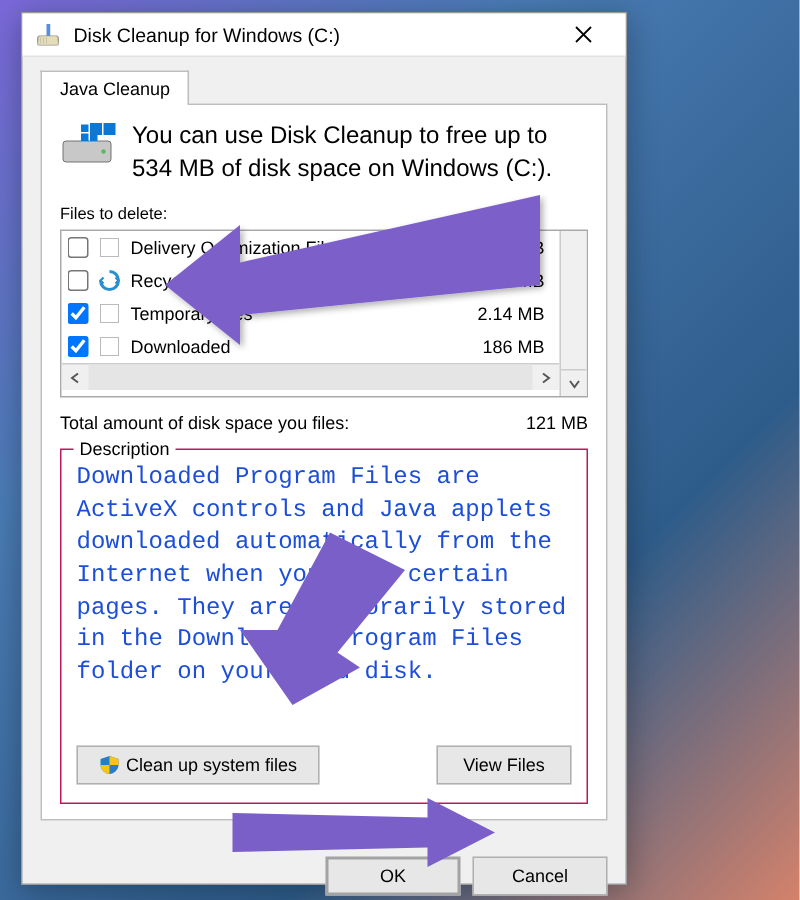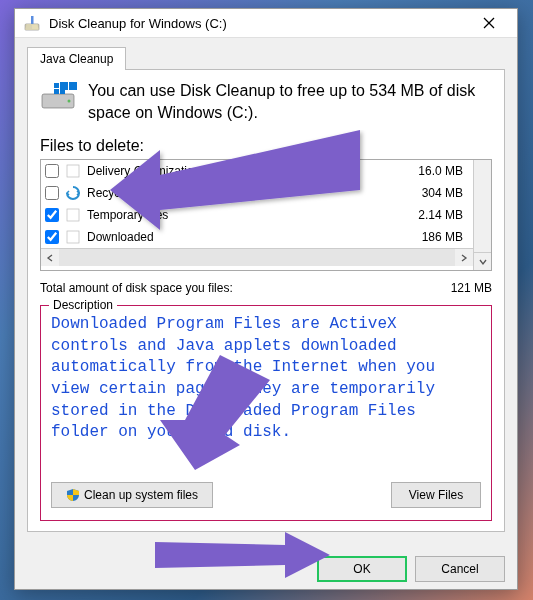--- a/index.html
+++ b/index.html
@@ -7,21 +7,21 @@
     width: 533px; height: 600px;
     font-family: "Segoe UI", Tahoma, sans-serif;
     font-size: 12px;
     background: linear-gradient(135deg, #7b68d9 0%, #4a7cb5 30%, #2e5c8a 70%, #d4826a 100%);
     position: relative;
     overflow: hidden;
   }
   .window {
     position: absolute;
     top: 8px; left: 14px;
-    width: 504px; height: 582px;
+    width: 404px; height: 582px;
     background: #f0f0f0;
     border: 1px solid #9a9a9a;
     box-shadow: 0 4px 20px rgba(0,0,0,0.3);
     display: flex;
     flex-direction: column;
   }
   .titlebar {
     height: 34px;
     background: #fff;
     display: flex;
@@ -81,21 +81,21 @@
   .drive-icon {
     width: 38px; height: 32px;
     flex-shrink: 0;
   }
   .intro-text {
     font-size: 16px;
     line-height: 1.35;
     color: #000;
   }
   .section-label {
-    font-size: 16px;
+    font-size: 11px;
     margin: 4px 0 4px 0;
   }
   .file-list-wrap {
     border: 1px solid #a9a9a9;
     background: #fff;
     height: 112px;
     display: flex;
     position: relative;
   }
   .file-list {
@@ -183,21 +183,21 @@
     padding: 5px 14px;
     font-size: 12px;
     font-family: inherit;
     min-width: 90px;
     display: inline-flex;
     align-items: center;
     justify-content: center;
     gap: 4px;
   }
   .win-btn.primary {
-    border: 2px solid #22c55e;
+    border: 2px solid #a3a3a3;
     padding: 4px 14px;
     background: #e7e7e7;
   }
   .dialog-btns {
     display: flex;
     justify-content: flex-end;
     gap: 8px;
     padding: 12px 12px 12px 0;
   }
   .shield-icon {

